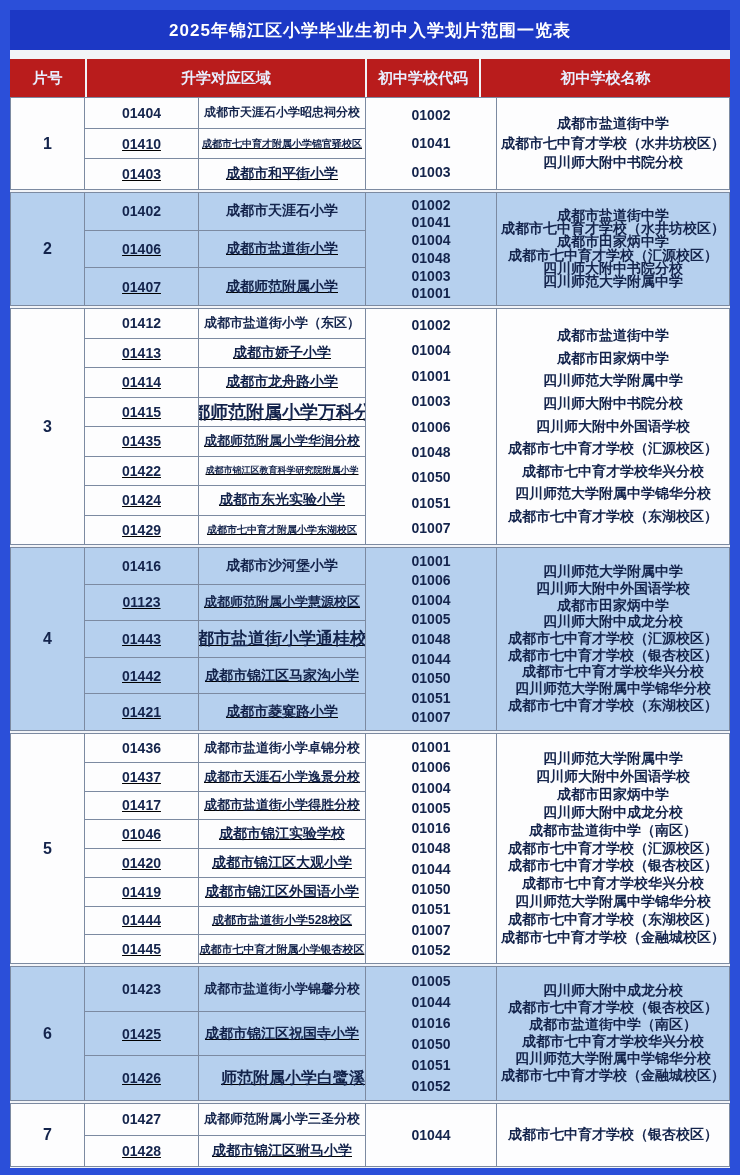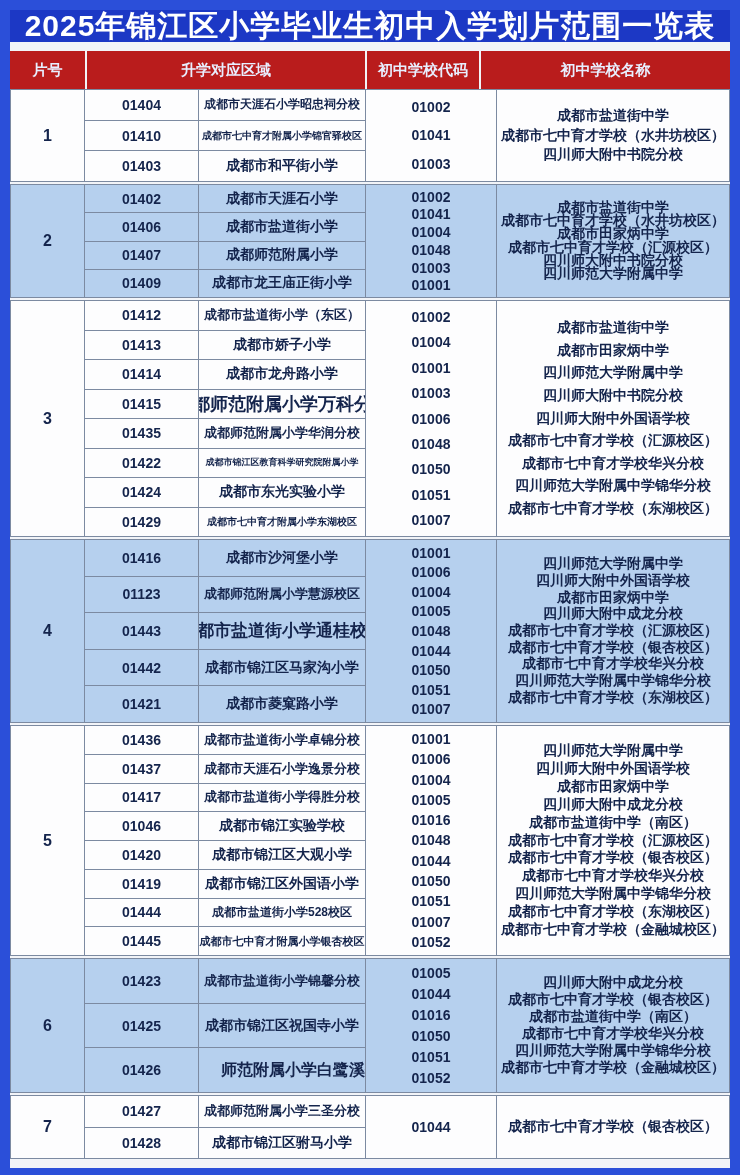--- a/index.html
+++ b/index.html
@@ -9,22 +9,22 @@
     font-family:"Liberation Sans",sans-serif;
     -webkit-font-smoothing:antialiased;
   }
   .frame{
     box-sizing:border-box;width:740px;height:1175px;
     padding:10px 10px 7px 10px;
     display:flex;flex-direction:column;
   }
   .title-bar{
     background:#1c38c5;color:#fff;
-    height:32px;display:flex;align-items:center;justify-content:center;
-    font-size:30px;font-weight:bold;letter-spacing:1px;
+    height:40px;display:flex;align-items:center;justify-content:center;
+    font-size:17px;font-weight:bold;letter-spacing:1px;
     flex:0 0 auto;
   }
   .title-gap{height:9px;background:#f2f4f8;flex:0 0 auto;}
   .header-row{
     display:flex;height:38px;flex:0 0 auto;background:#f2f4f8;
   }
   .hcell{
     background:#b91c1c;color:#e8efff;
     display:flex;align-items:center;justify-content:center;
     font-size:15px;font-weight:bold;box-sizing:border-box;
@@ -49,21 +49,21 @@
   .zone-5{height:231px;}
   .zone-6{height:135px;}
   .zone-7{height:64px;}
   .zcell{
     width:74px;box-sizing:border-box;border-right:1px solid #7c8aa1;
     display:flex;align-items:center;justify-content:center;
     font-size:16px;font-weight:bold;color:#14244c;
   }
   .srows{width:280px;display:flex;flex-direction:column;box-sizing:border-box;}
   .srow{flex:1;display:flex;min-height:0;}
-  .srow + .srow{border-top:1px solid #7c8aa1;}
+  .srow + .srow{border-top:1px solid #7c8aa1;text-decoration:underline;}
   .scode{
     width:114px;box-sizing:border-box;border-right:1px solid #7c8aa1;
     display:flex;align-items:center;justify-content:center;
     font-size:14px;font-weight:bold;color:#14244c;
   }
   .sname{
     flex:1;display:flex;align-items:center;justify-content:center;
     font-size:14px;font-weight:bold;color:#14244c;
     white-space:nowrap;overflow:hidden;padding:0 2px;box-sizing:border-box;
   }
@@ -131,24 +131,20 @@
             <div class="sname" style="font-size: 14px;">成都市天涯石小学</div>
           </div>
           <div class="srow">
             <div class="scode">01406</div>
             <div class="sname" style="font-size: 14px;">成都市盐道街小学</div>
           </div>
           <div class="srow">
             <div class="scode">01407</div>
             <div class="sname" style="font-size: 14px;">成都师范附属小学</div>
           </div>
-          <div class="srow">
-            <div class="scode">01409</div>
-            <div class="sname" style="font-size: 14px;">成都市龙王庙正街小学</div>
-          </div>
         </div>
         <div class="mcodes">
           <div class="mline">01002</div>
           <div class="mline">01041</div>
           <div class="mline">01004</div>
           <div class="mline">01048</div>
           <div class="mline">01003</div>
           <div class="mline">01001</div>
         </div>
         <div class="mnames">

